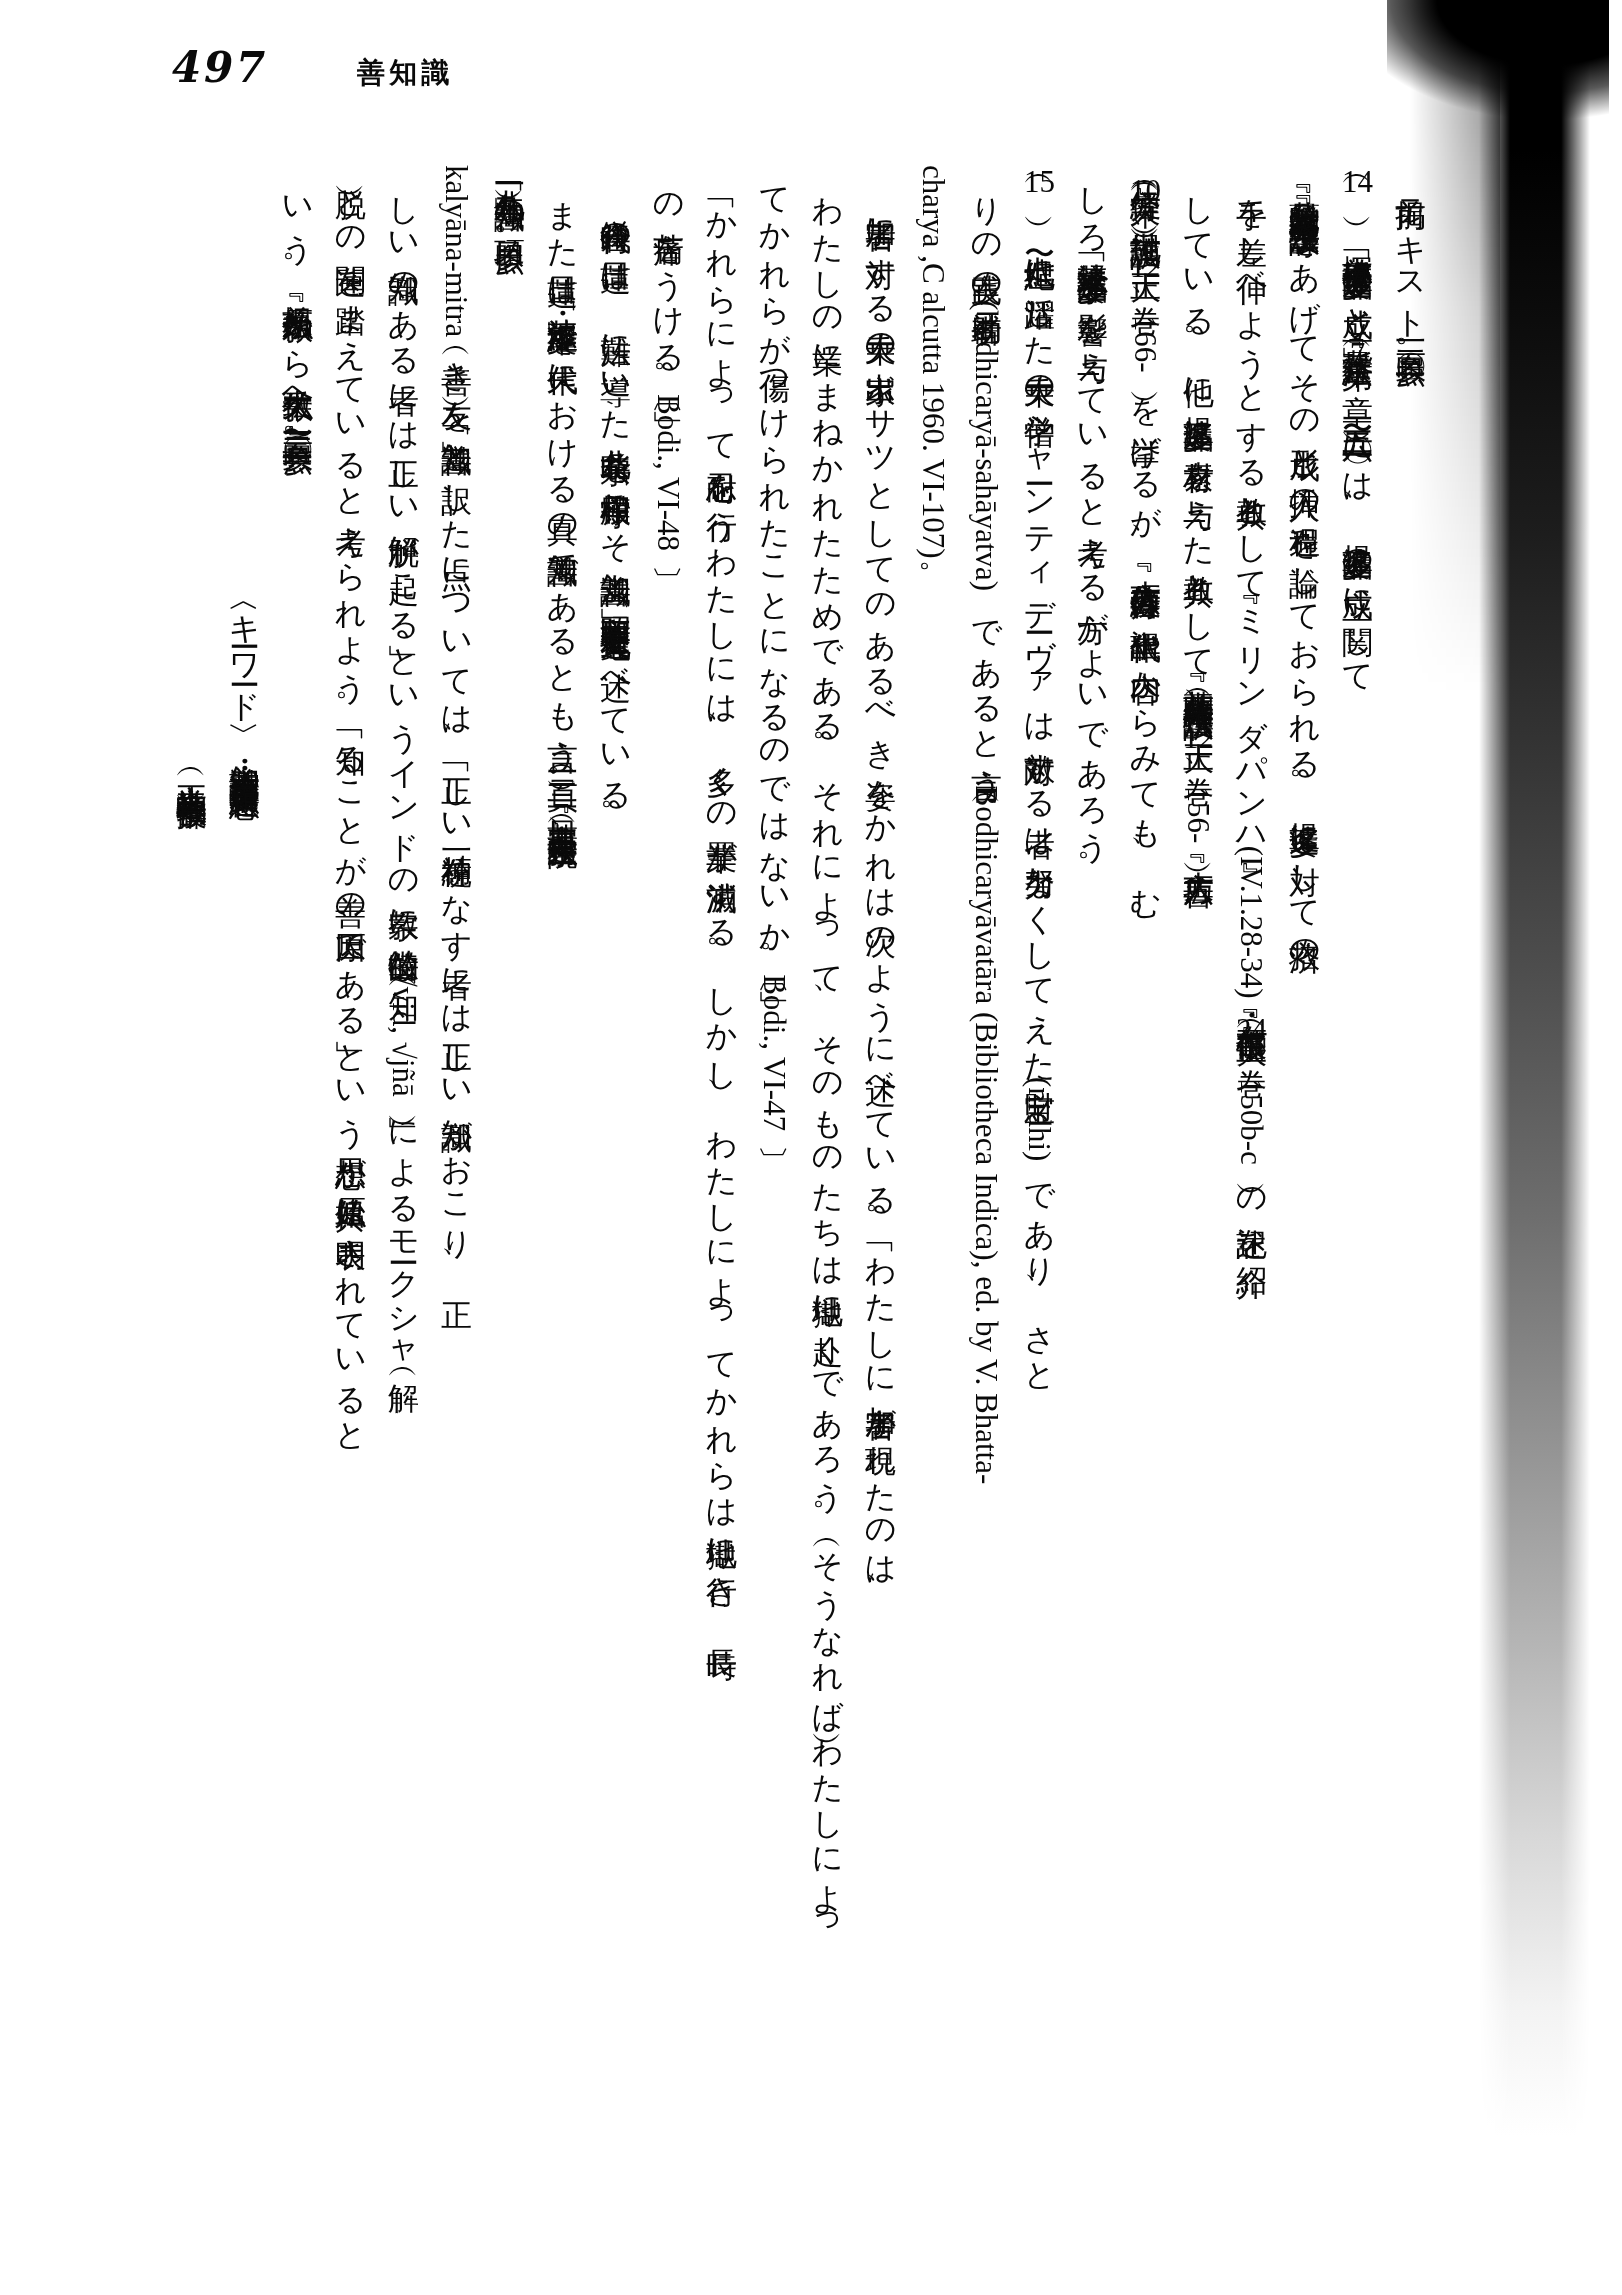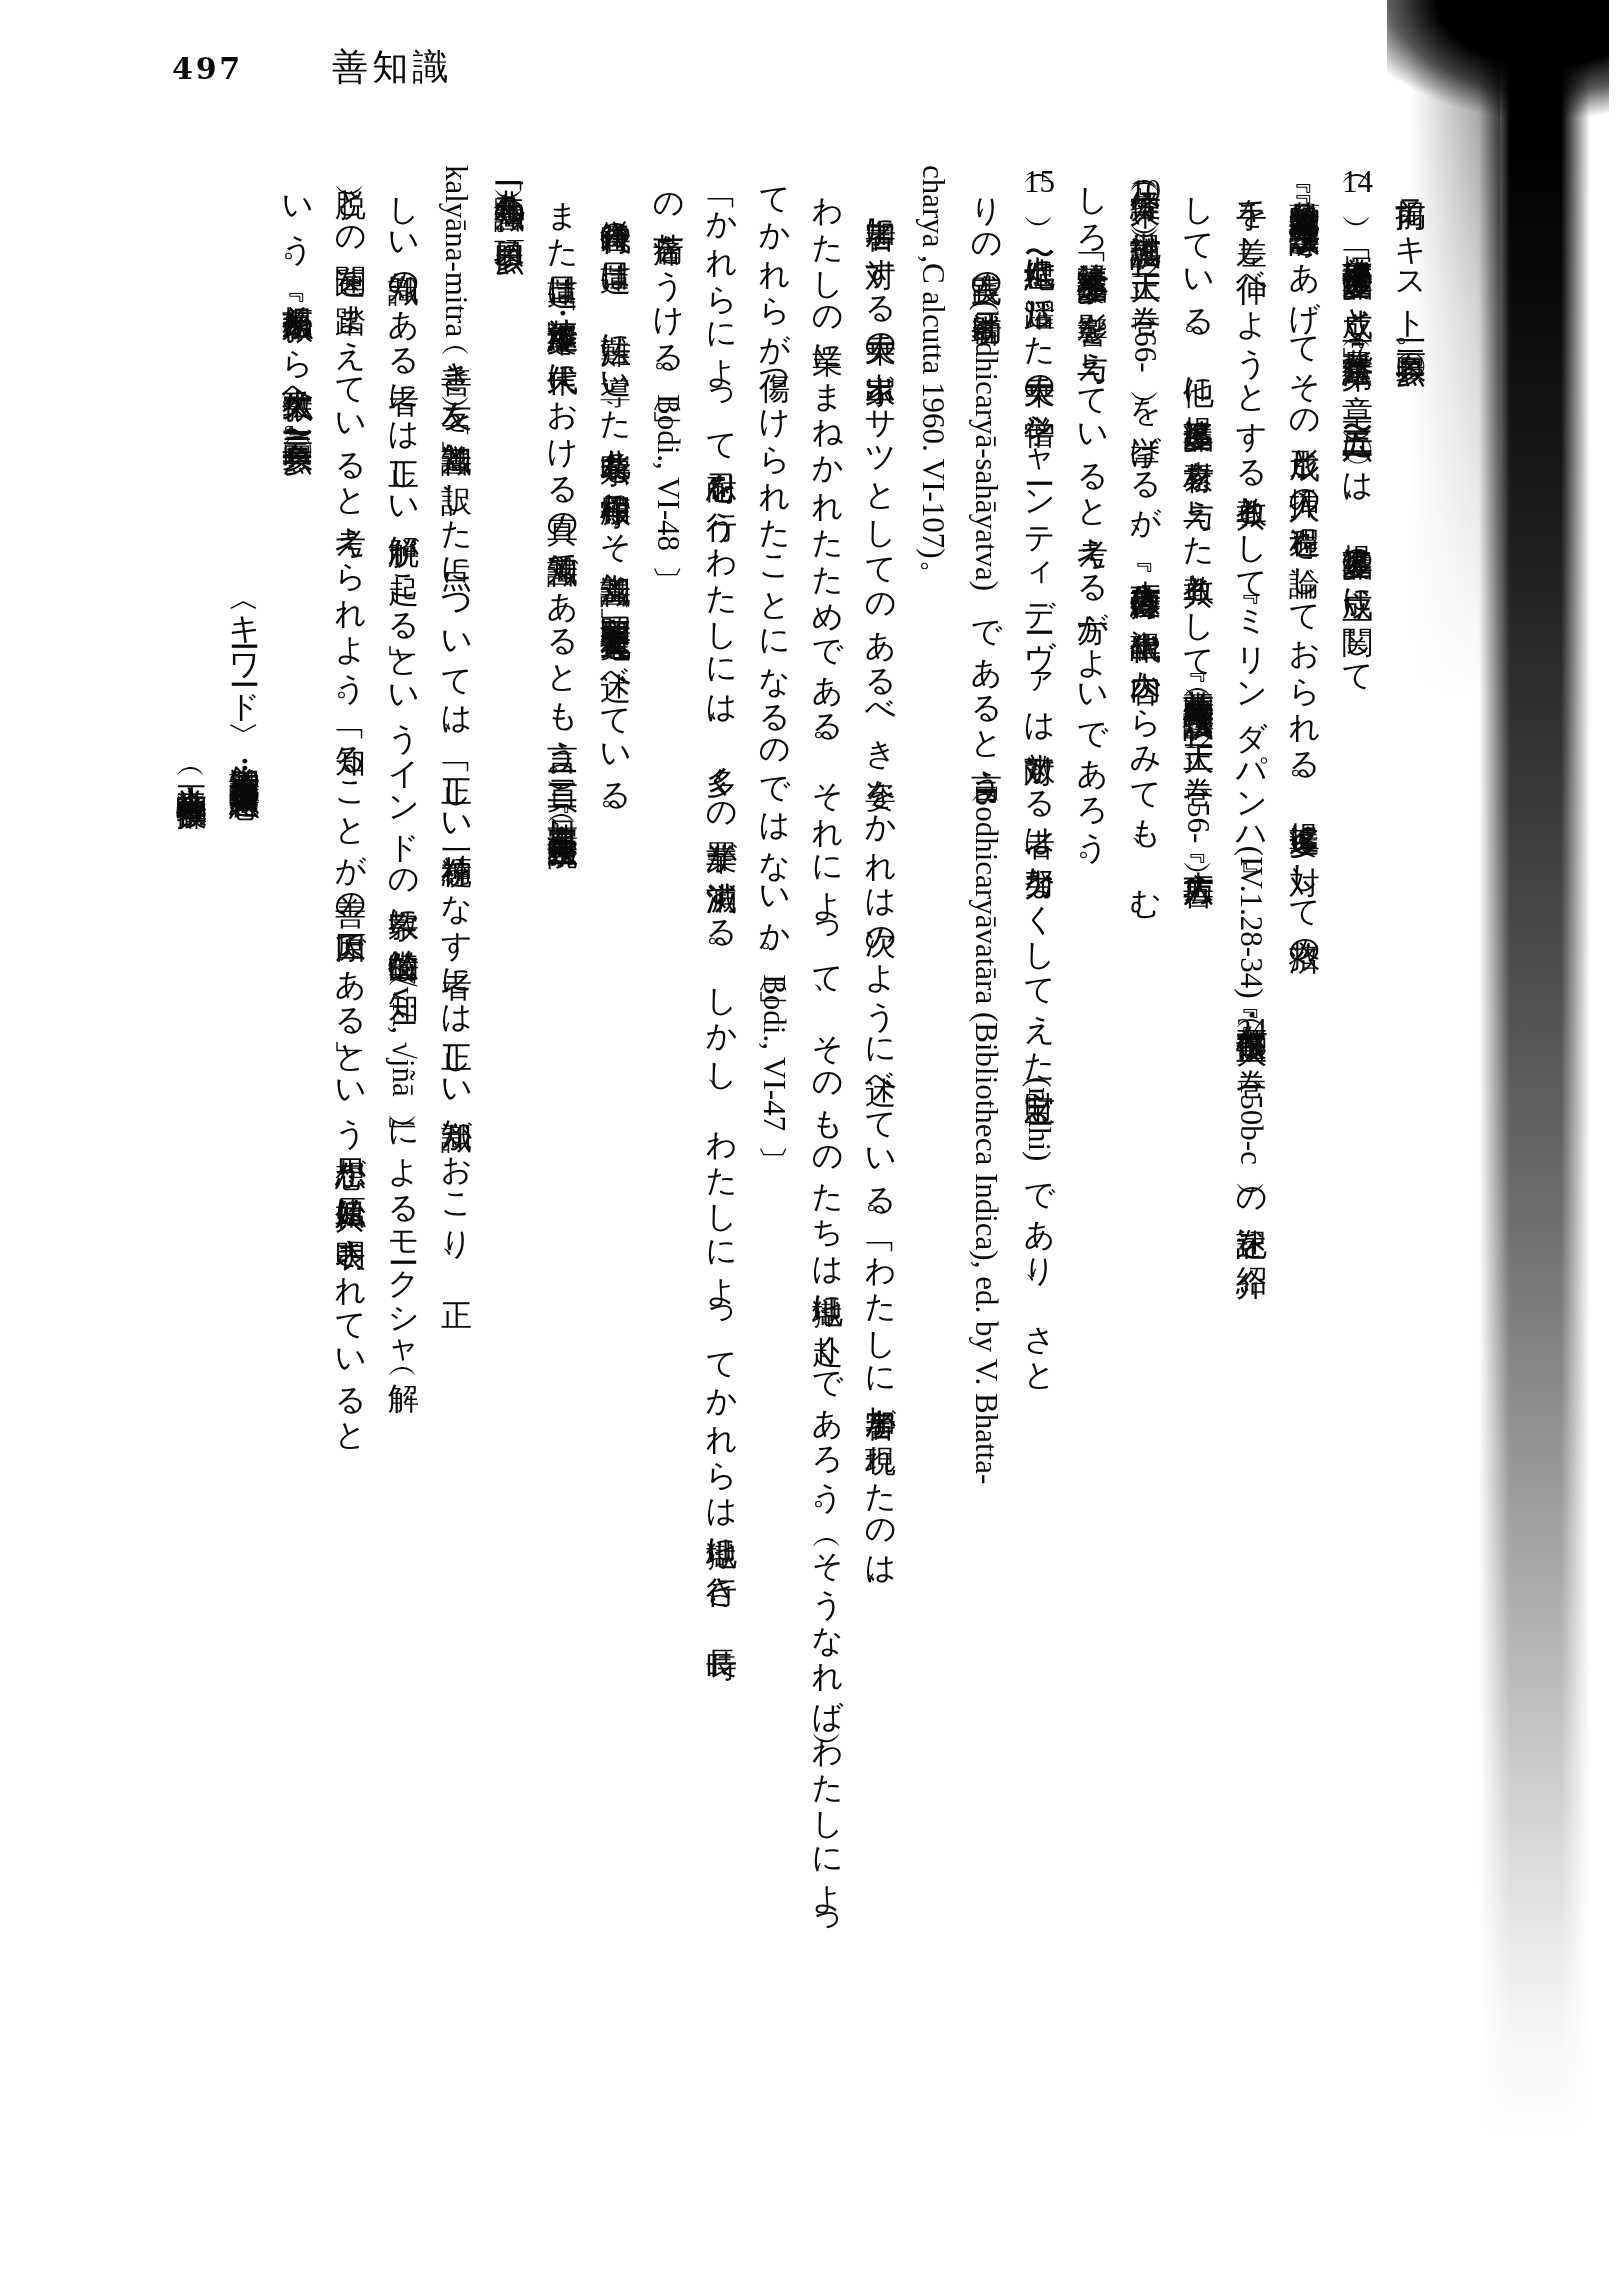--- a/index.html
+++ b/index.html
@@ -6,25 +6,25 @@
   .page{
     position:relative;
     width:1623px;height:2295px;
     background:#ffffff;
     overflow:hidden;
     font-family:"Liberation Serif","DejaVu Serif",serif;
     color:#0a0a0a;
   }
   .header{position:absolute;top:43px;left:172px;white-space:nowrap;}
   .pageno{
-    font-weight:bold;font-size:30px;letter-spacing:2.8px;
+    font-style:italic;font-weight:bold;font-size:42px;letter-spacing:2.8px;
     font-family:"DejaVu Serif","Liberation Serif",serif;
   }
   .htitle{
-    font-size:36px;font-weight:normal;letter-spacing:4.2px;margin-left:89px;
+    font-size:28px;font-weight:bold;letter-spacing:4.2px;margin-left:89px;
   }
   
   .textblock{
     position:absolute;top:165px;left:147px;width:1290px;height:1935px;
     display:flex;flex-direction:row-reverse;justify-content:flex-start;
   }
   .vcol{
     flex:0 0 53px;width:53px;height:1935px;
     writing-mode:vertical-rl;text-orientation:mixed;
     font-size:31px;line-height:53px;letter-spacing:1.4px;

